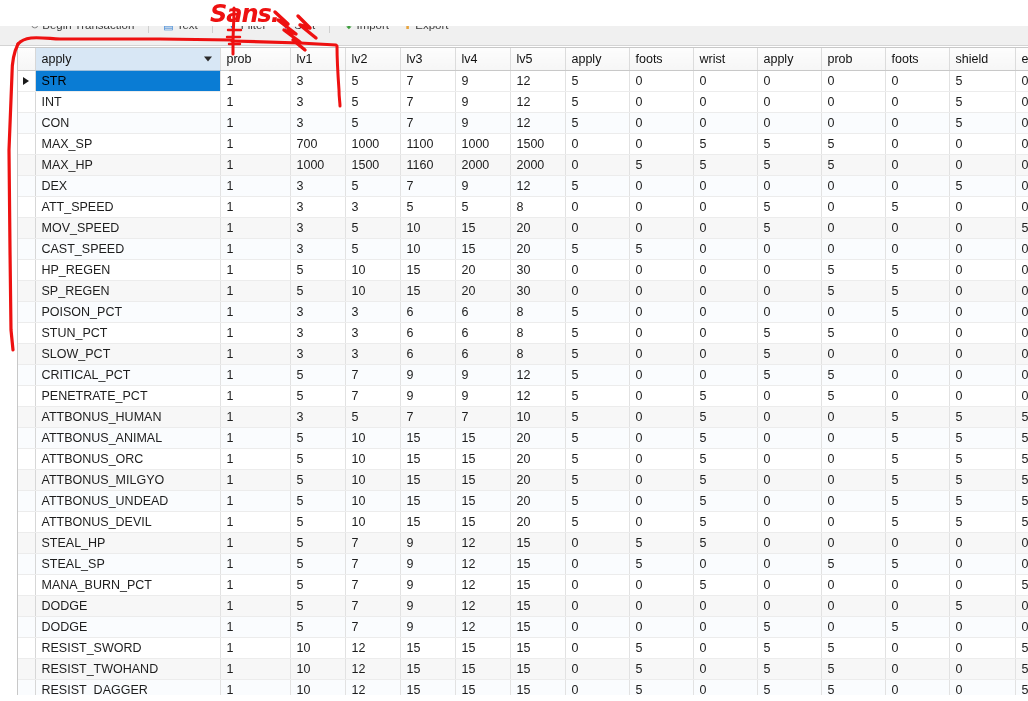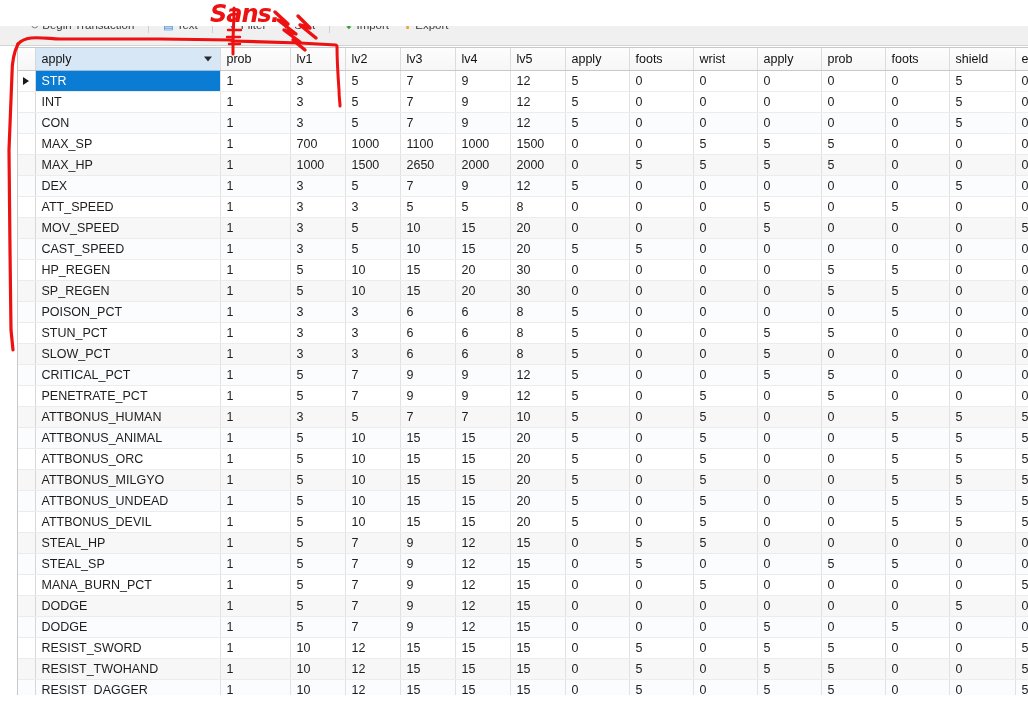--- a/index.html
+++ b/index.html
@@ -118,21 +118,21 @@
     border-left: 4.5px solid transparent;
     border-right: 4.5px solid transparent;
     border-top: 5px solid #2a2a2a;
   }
 
   tbody tr.alt td { background: #fafcfe; }
   tbody tr.alt2 td { background: #f7f7f7; }
 
   tr.selected td.cell-apply {
     background: #0a7cd4 !important;
-    color: #ffffff;
+    color: #000000;
   }
   tr.selected .gutter .row-caret {
     display: block;
   }
   .row-caret {
     display: none;
     position: absolute;
     left: 5px; top: 50%;
     transform: translateY(-50%);
     width: 0; height: 0;
@@ -318,21 +318,21 @@
             <td>0</td>
             <td>0</td>
             <td>0</td>
           </tr>
           <tr class="alt2">
             <td class="gutter"></td>
             <td class="cell-apply">MAX_HP</td>
             <td>1</td>
             <td>1000</td>
             <td>1500</td>
-            <td>2650</td>
+            <td>1160</td>
             <td>2000</td>
             <td>2000</td>
             <td>0</td>
             <td>5</td>
             <td>5</td>
             <td>5</td>
             <td>5</td>
             <td>0</td>
             <td>0</td>
             <td>0</td>

